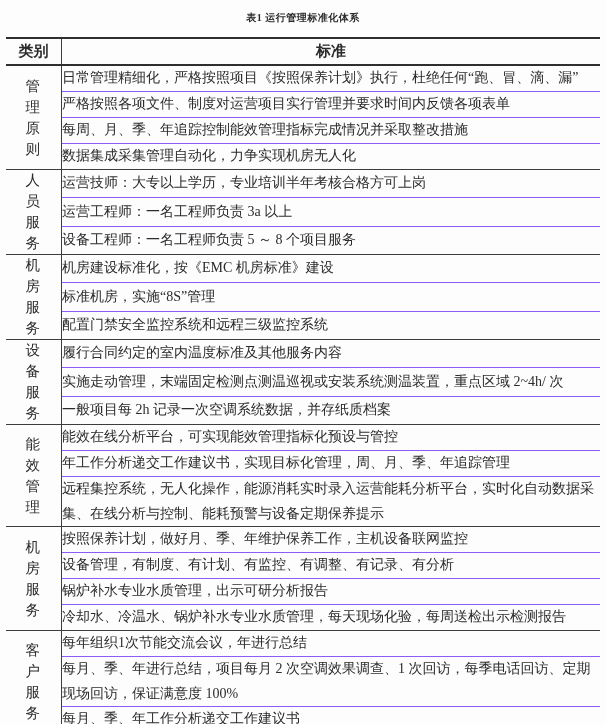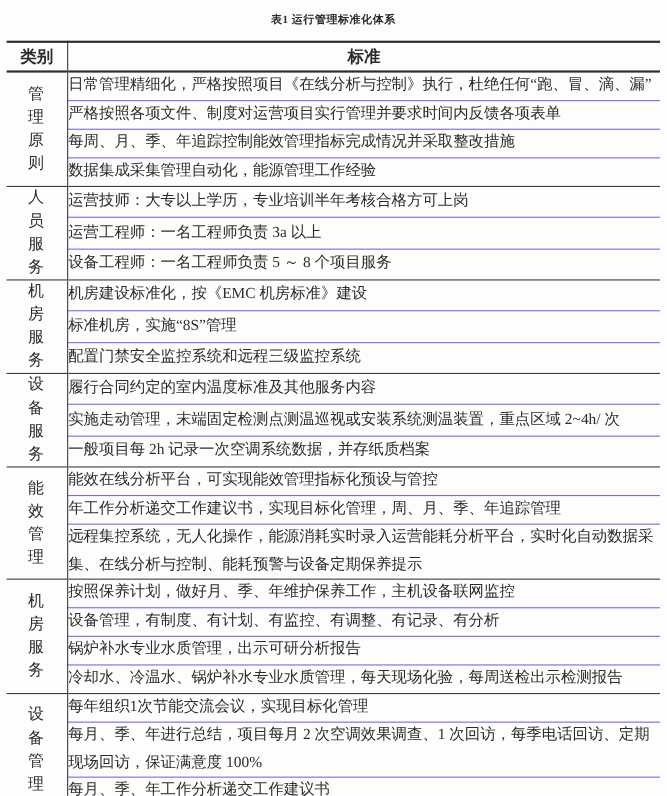--- a/index.html
+++ b/index.html
@@ -70,30 +70,30 @@
 
 <table class="tbl">
   <tbody>
       <tr class="hdr">
     <th class="cat">类别</th>
     <th>标准</th>
   </tr>
 
   <tr>
     <td class="cat grp" rowspan="4"><span class="vtext">管理原则</span></td>
-    <td class="std grp">日常管理精细化，严格按照项目《在线分析与控制》执行，杜绝任何“跑、冒、滴、漏”</td>
+    <td class="std grp">日常管理精细化，严格按照项目《按照保养计划》执行，杜绝任何“跑、冒、滴、漏”</td>
   </tr>
   <tr>
         <td class="std sep">严格按照各项文件、制度对运营项目实行管理并要求时间内反馈各项表单</td>
       </tr>
   <tr>
         <td class="std sep">每周、月、季、年追踪控制能效管理指标完成情况并采取整改措施</td>
       </tr>
   <tr>
-        <td class="std sep">数据集成采集管理自动化，能源管理工作经验</td>
+        <td class="std sep">数据集成采集管理自动化，力争实现机房无人化</td>
       </tr>
 
   <tr>
     <td class="cat grp" rowspan="3"><span class="vtext">人员服务</span></td>
     <td class="std grp">运营技师：大专以上学历，专业培训半年考核合格方可上岗</td>
   </tr>
   <tr>
         <td class="std sep">运营工程师：一名工程师负责 3a 以上</td>
       </tr>
   <tr>
@@ -141,22 +141,22 @@
         <td class="std sep">设备管理，有制度、有计划、有监控、有调整、有记录、有分析</td>
       </tr>
   <tr>
         <td class="std sep">锅炉补水专业水质管理，出示可研分析报告</td>
       </tr>
   <tr>
         <td class="std sep">冷却水、冷温水、锅炉补水专业水质管理，每天现场化验，每周送检出示检测报告</td>
       </tr>
 
   <tr>
-    <td class="cat grp" rowspan="3"><span class="vtext">设备管理</span></td>
-    <td class="std grp">每年组织1次节能交流会议，实现目标化管理</td>
+    <td class="cat grp" rowspan="3"><span class="vtext">客户服务</span></td>
+    <td class="std grp">每年组织1次节能交流会议，年进行总结</td>
   </tr>
   <tr>
         <td class="std sep">每月、季、年进行总结，项目每月 2 次空调效果调查、1 次回访，每季电话回访、定期现场回访，保证满意度 100%</td>
       </tr>
   <tr>
         <td class="std sep">每月、季、年工作分析递交工作建议书</td>
       </tr>
 </tbody>
   </table>
 

